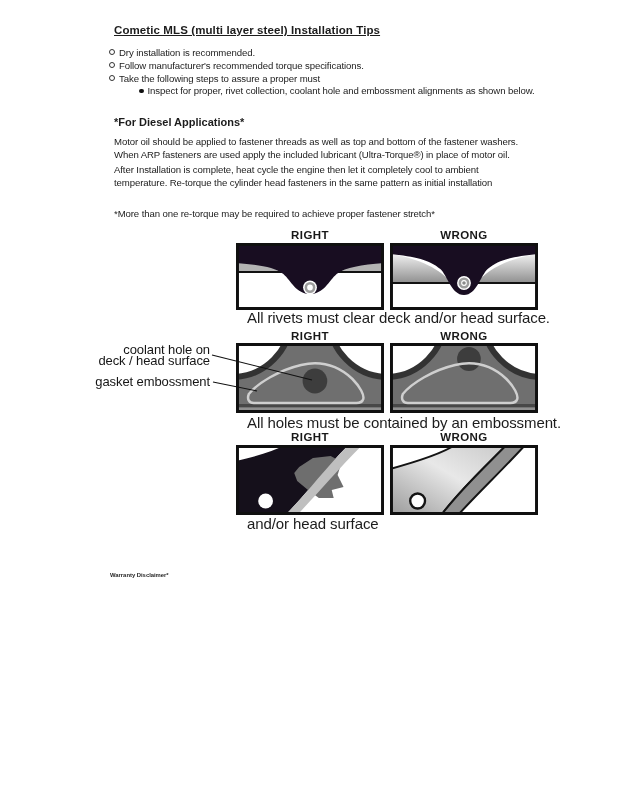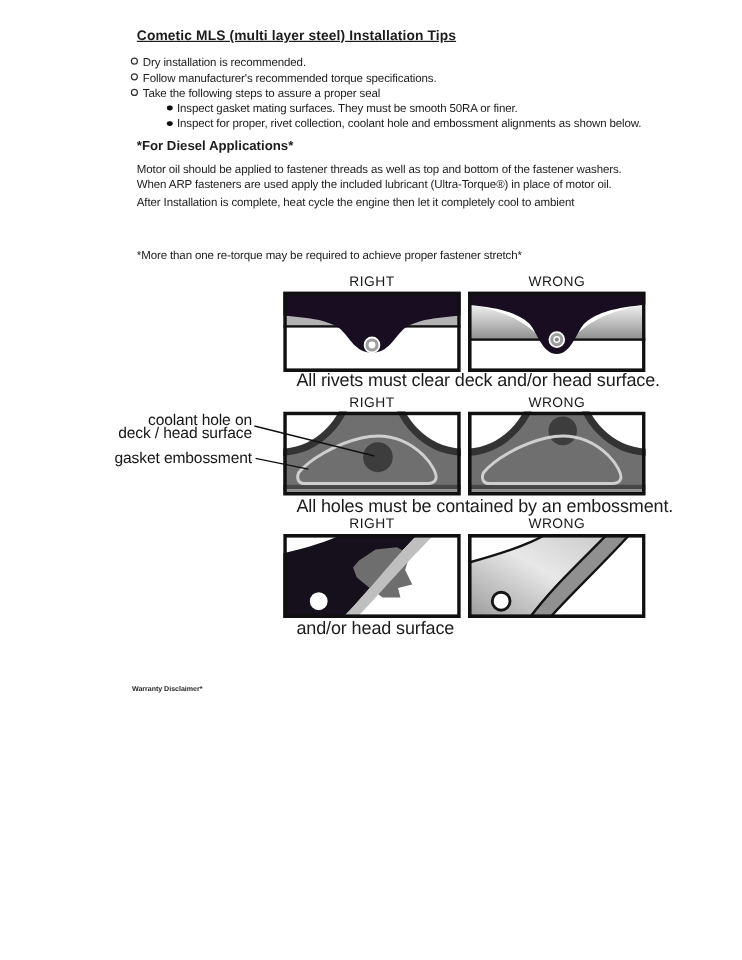--- a/index.html
+++ b/index.html
@@ -9,21 +9,21 @@
   .title{left:114px;top:24px;font-size:11.5px;font-weight:bold;text-decoration:underline;letter-spacing:.1px;white-space:nowrap;}
   .bullets{left:109px;top:47px;font-size:9.6px;line-height:12.8px;letter-spacing:-.1px;}
   .b-item{white-space:nowrap;}
   .b-item.sub{padding-left:30px;}
   .open-bullet{display:inline-block;width:4px;height:4px;border:1px solid #333;border-radius:50%;margin-right:4px;vertical-align:1px;}
   .solid-bullet{display:inline-block;width:4.5px;height:4.5px;background:#111;border-radius:50%;margin-right:4px;vertical-align:1px;}
   .diesel-h{left:114px;top:116px;font-size:11px;font-weight:bold;white-space:nowrap;}
   .para{left:114px;font-size:9.6px;line-height:12.7px;letter-spacing:-.1px;}
   .para div{white-space:nowrap;}
   .p1{top:136px;} .p2{top:164px;} .pnote{top:208px;}
-  .dg-label{position:absolute;width:148px;text-align:center;font-size:11.5px;font-weight:400;letter-spacing:.4px;color:#181818;}
+  .dg-label{position:absolute;width:148px;text-align:center;font-size:11.5px;font-weight:700;letter-spacing:.4px;color:#181818;}
   .dg-img{position:absolute;width:148px;}
   .dg-img svg{display:block;width:100%;height:100%;}
   .caption{position:absolute;left:247px;font-size:15px;letter-spacing:-.1px;line-height:11px;}
   .ann{position:absolute;left:70px;width:140px;text-align:right;font-size:13px;line-height:11px;letter-spacing:-.1px;color:#161616;}
   .overlay{position:absolute;left:0;top:0;width:618px;height:800px;pointer-events:none;}
   .disc{position:absolute;left:110px;top:572px;width:402px;font-size:5.9px;line-height:7px;letter-spacing:-.02px;color:#262626;}
   .disc-h{font-weight:bold;margin:0 0 4px 0;}
   .disc p{margin:0 0 6.5px 0;}
   .disc p.no-gap{margin-bottom:0;}
   .code{left:388px;top:757px;font-size:14px;letter-spacing:.4px;color:#0f766e;white-space:nowrap;}
@@ -31,32 +31,32 @@
 </head>
 <body>
 
 <div class="page">
 
   <div class="abs title">Cometic MLS (multi layer steel) Installation Tips</div>
 
   <div class="abs bullets">
     <div class="b-item"><span class="open-bullet"></span><span>Dry installation is recommended.</span></div>
     <div class="b-item"><span class="open-bullet"></span><span>Follow manufacturer's recommended torque specifications.</span></div>
-    <div class="b-item"><span class="open-bullet"></span><span>Take the following steps to assure a proper seal</span></div>
-    <div class="b-item sub"><span class="solid-bullet"></span><span>Inspect gasket mating surfaces.  They must be smooth 50RA or finer.</span></div>
+    <div class="b-item"><span class="open-bullet"></span><span>Take the following steps to assure a proper must</span></div>
     <div class="b-item sub"><span class="solid-bullet"></span><span>Inspect for proper, rivet collection, coolant hole and embossment alignments as shown below.</span></div>
   </div>
 
   <div class="abs diesel-h">*For Diesel Applications*</div>
   <div class="abs para p1">
     <div>Motor oil should be applied to fastener threads as well as top and bottom of the fastener washers.</div>
     <div>When ARP fasteners are used apply the included lubricant (Ultra-Torque®) in place of motor oil.</div>
   </div>
   <div class="abs para p2">
     <div>After Installation is complete, heat cycle the engine then let it completely cool to ambient</div>
+    <div>temperature. Re-torque the cylinder head fasteners in the same pattern as initial installation</div>
   </div>
   <div class="abs para pnote">*More than one re-torque may be required to achieve proper fastener stretch*</div>
 
   <div class="dg-label" style="left:236px;top:229px;">RIGHT</div>
   <div class="dg-label" style="left:390px;top:229px;">WRONG</div>
 
   <div class="dg-img" style="left:236px;top:243px;height:67px;">
     <svg viewBox="0 0 150 67" preserveAspectRatio="none">
       <rect width="150" height="67" fill="#ffffff"></rect>
       <rect y="20" width="150" height="9" fill="#b3b3b3"></rect>

